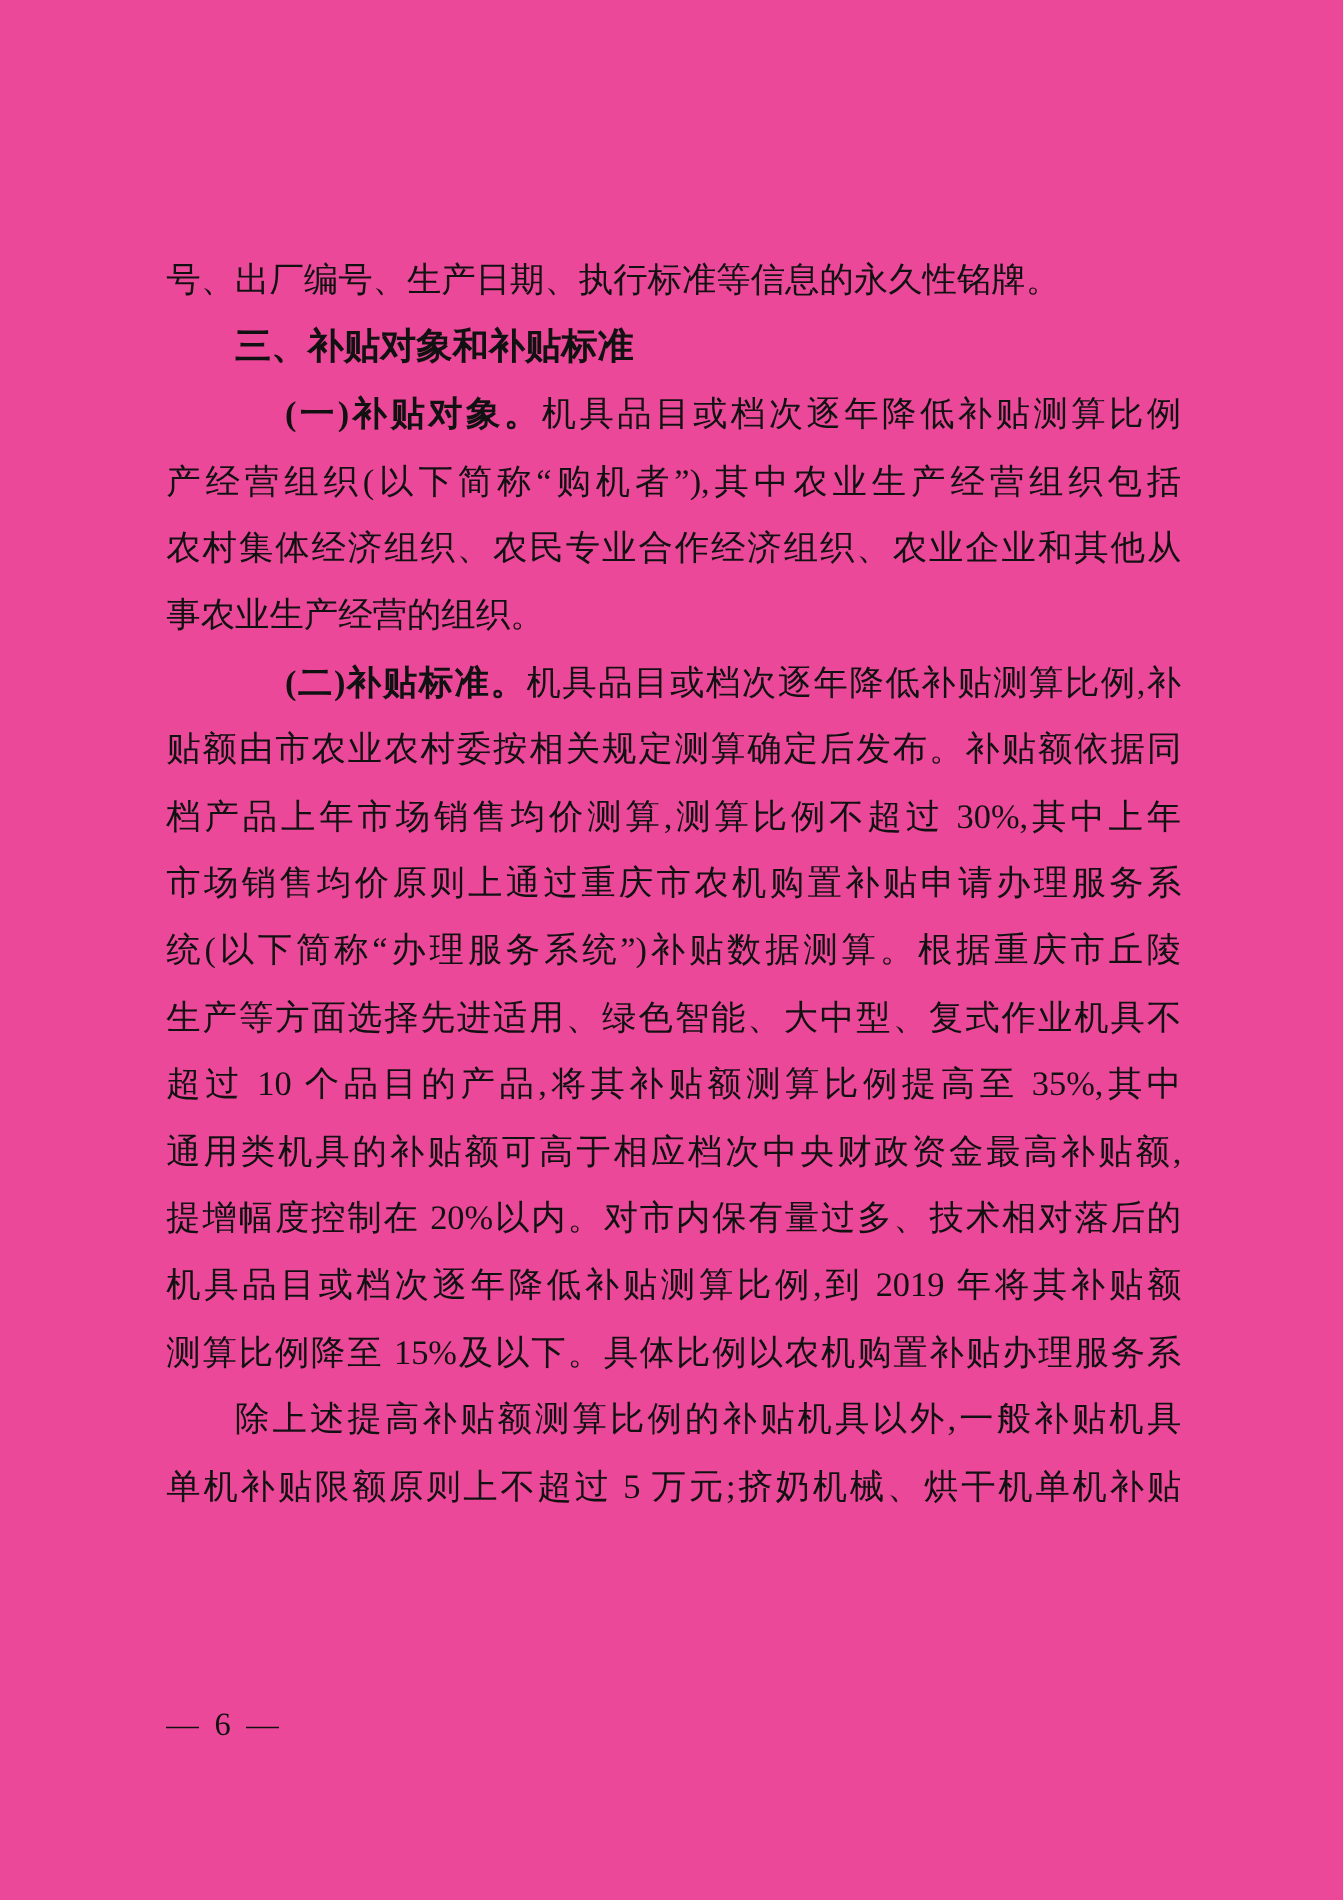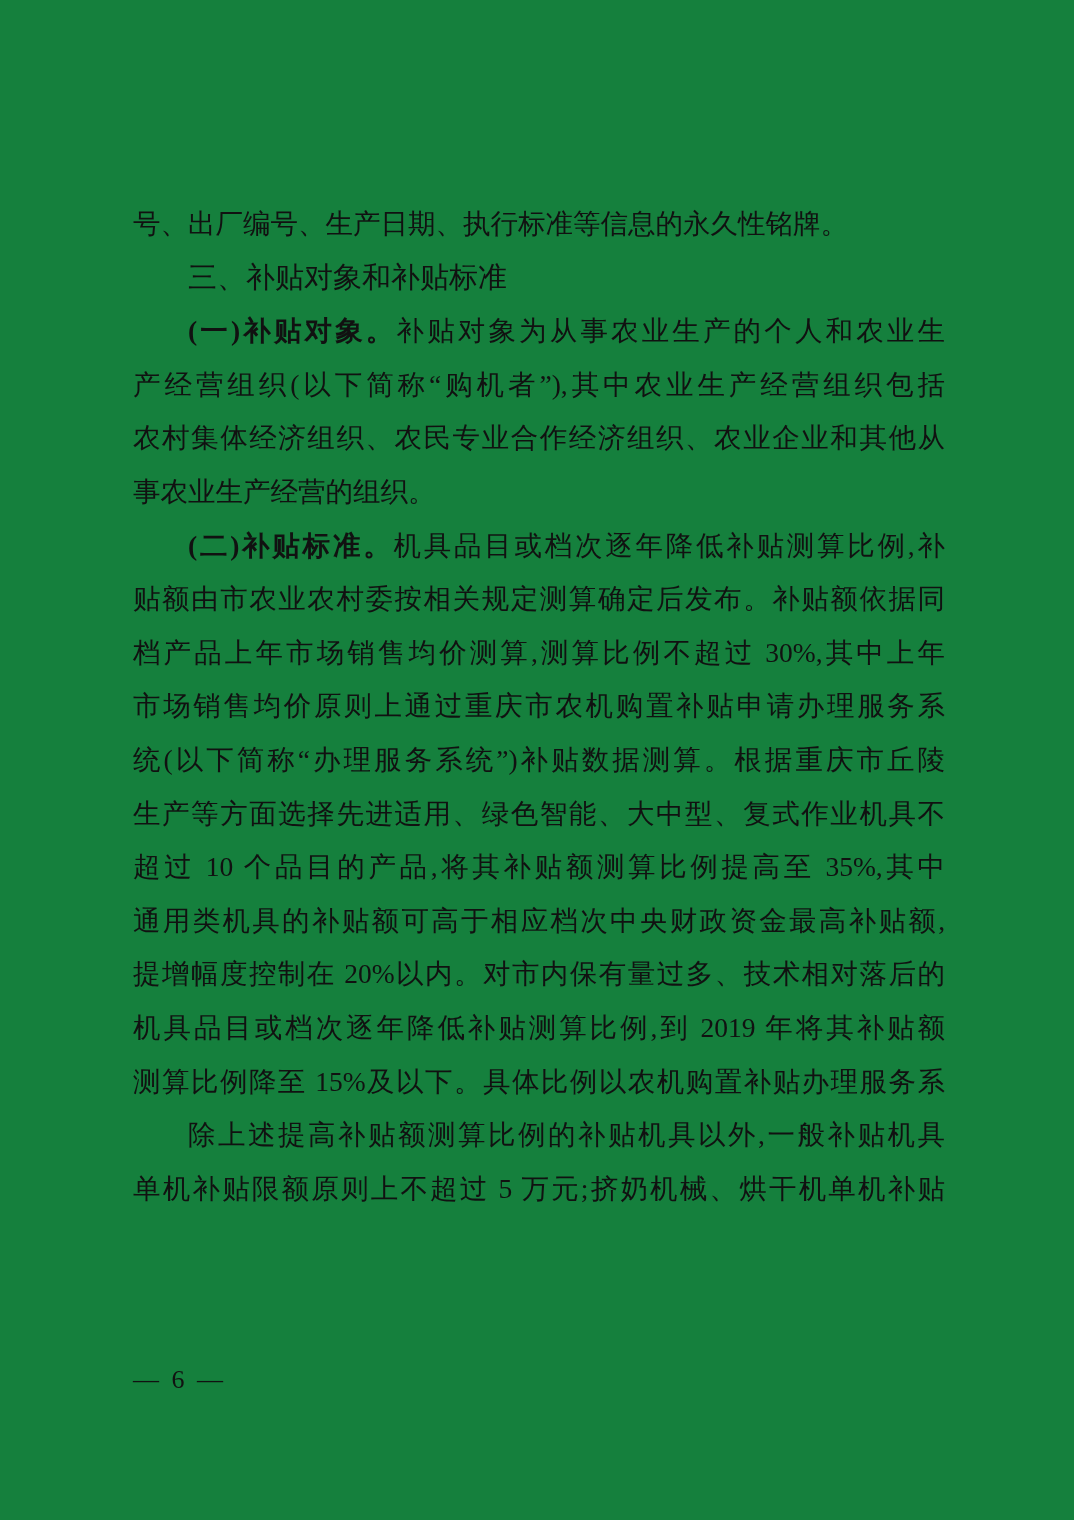--- a/index.html
+++ b/index.html
@@ -8,21 +8,21 @@
     width: 1074px;
     height: 1520px;
     position: relative;
     overflow: hidden;
     font-family: "Liberation Serif", "DejaVu Serif", serif;
     color: #111111;
   }
   .page {
     position: absolute;
     inset: 0;
-    background: #15803d;
+    background: #ec4899;
   }
   .content {
     position: absolute;
     left: 133px;
     top: 197px;
     width: 812px;
   }
   .line {
     font-size: 27.5px;
     line-height: 53.6px;
@@ -32,46 +32,47 @@
     letter-spacing: 0;
   }
   .line.end {
     text-align-last: left;
   }
   .line.indent {
     text-indent: 55px;
   }
   .line.heading {
     font-family: "Liberation Sans", "DejaVu Sans", sans-serif;
-    font-weight: normal;
+    font-weight: bold;
     font-size: 29px;
     text-align-last: left;
     text-indent: 55px;
   }
   .lead {
     font-weight: bold;
+    margin-left: 40px;
   }
   .footer {
     position: absolute;
     left: 133px;
     top: 1360px;
     font-size: 26px;
     line-height: 40px;
     letter-spacing: 3px;
     color: #111111;
   }
 </style>
 </head>
 <body>
 
 <div class="page">
   <div class="content">
     <div class="line end">号、出厂编号、生产日期、执行标准等信息的永久性铭牌。</div>
     <div class="line heading">三、补贴对象和补贴标准</div>
-    <div class="line indent"><span class="lead">(一)补贴对象。</span><span>补贴对象为从事农业生产的个人和农业生</span></div>
+    <div class="line indent"><span class="lead">(一)补贴对象。</span><span>机具品目或档次逐年降低补贴测算比例</span></div>
     <div class="line">产经营组织(以下简称“购机者”),其中农业生产经营组织包括</div>
     <div class="line">农村集体经济组织、农民专业合作经济组织、农业企业和其他从</div>
     <div class="line end">事农业生产经营的组织。</div>
     <div class="line indent"><span class="lead">(二)补贴标准。</span><span>机具品目或档次逐年降低补贴测算比例,补</span></div>
     <div class="line">贴额由市农业农村委按相关规定测算确定后发布。补贴额依据同</div>
     <div class="line">档产品上年市场销售均价测算,测算比例不超过 30%,其中上年</div>
     <div class="line">市场销售均价原则上通过重庆市农机购置补贴申请办理服务系</div>
     <div class="line">统(以下简称“办理服务系统”)补贴数据测算。根据重庆市丘陵</div>
     <div class="line">生产等方面选择先进适用、绿色智能、大中型、复式作业机具不</div>
     <div class="line">超过 10 个品目的产品,将其补贴额测算比例提高至 35%,其中</div>

